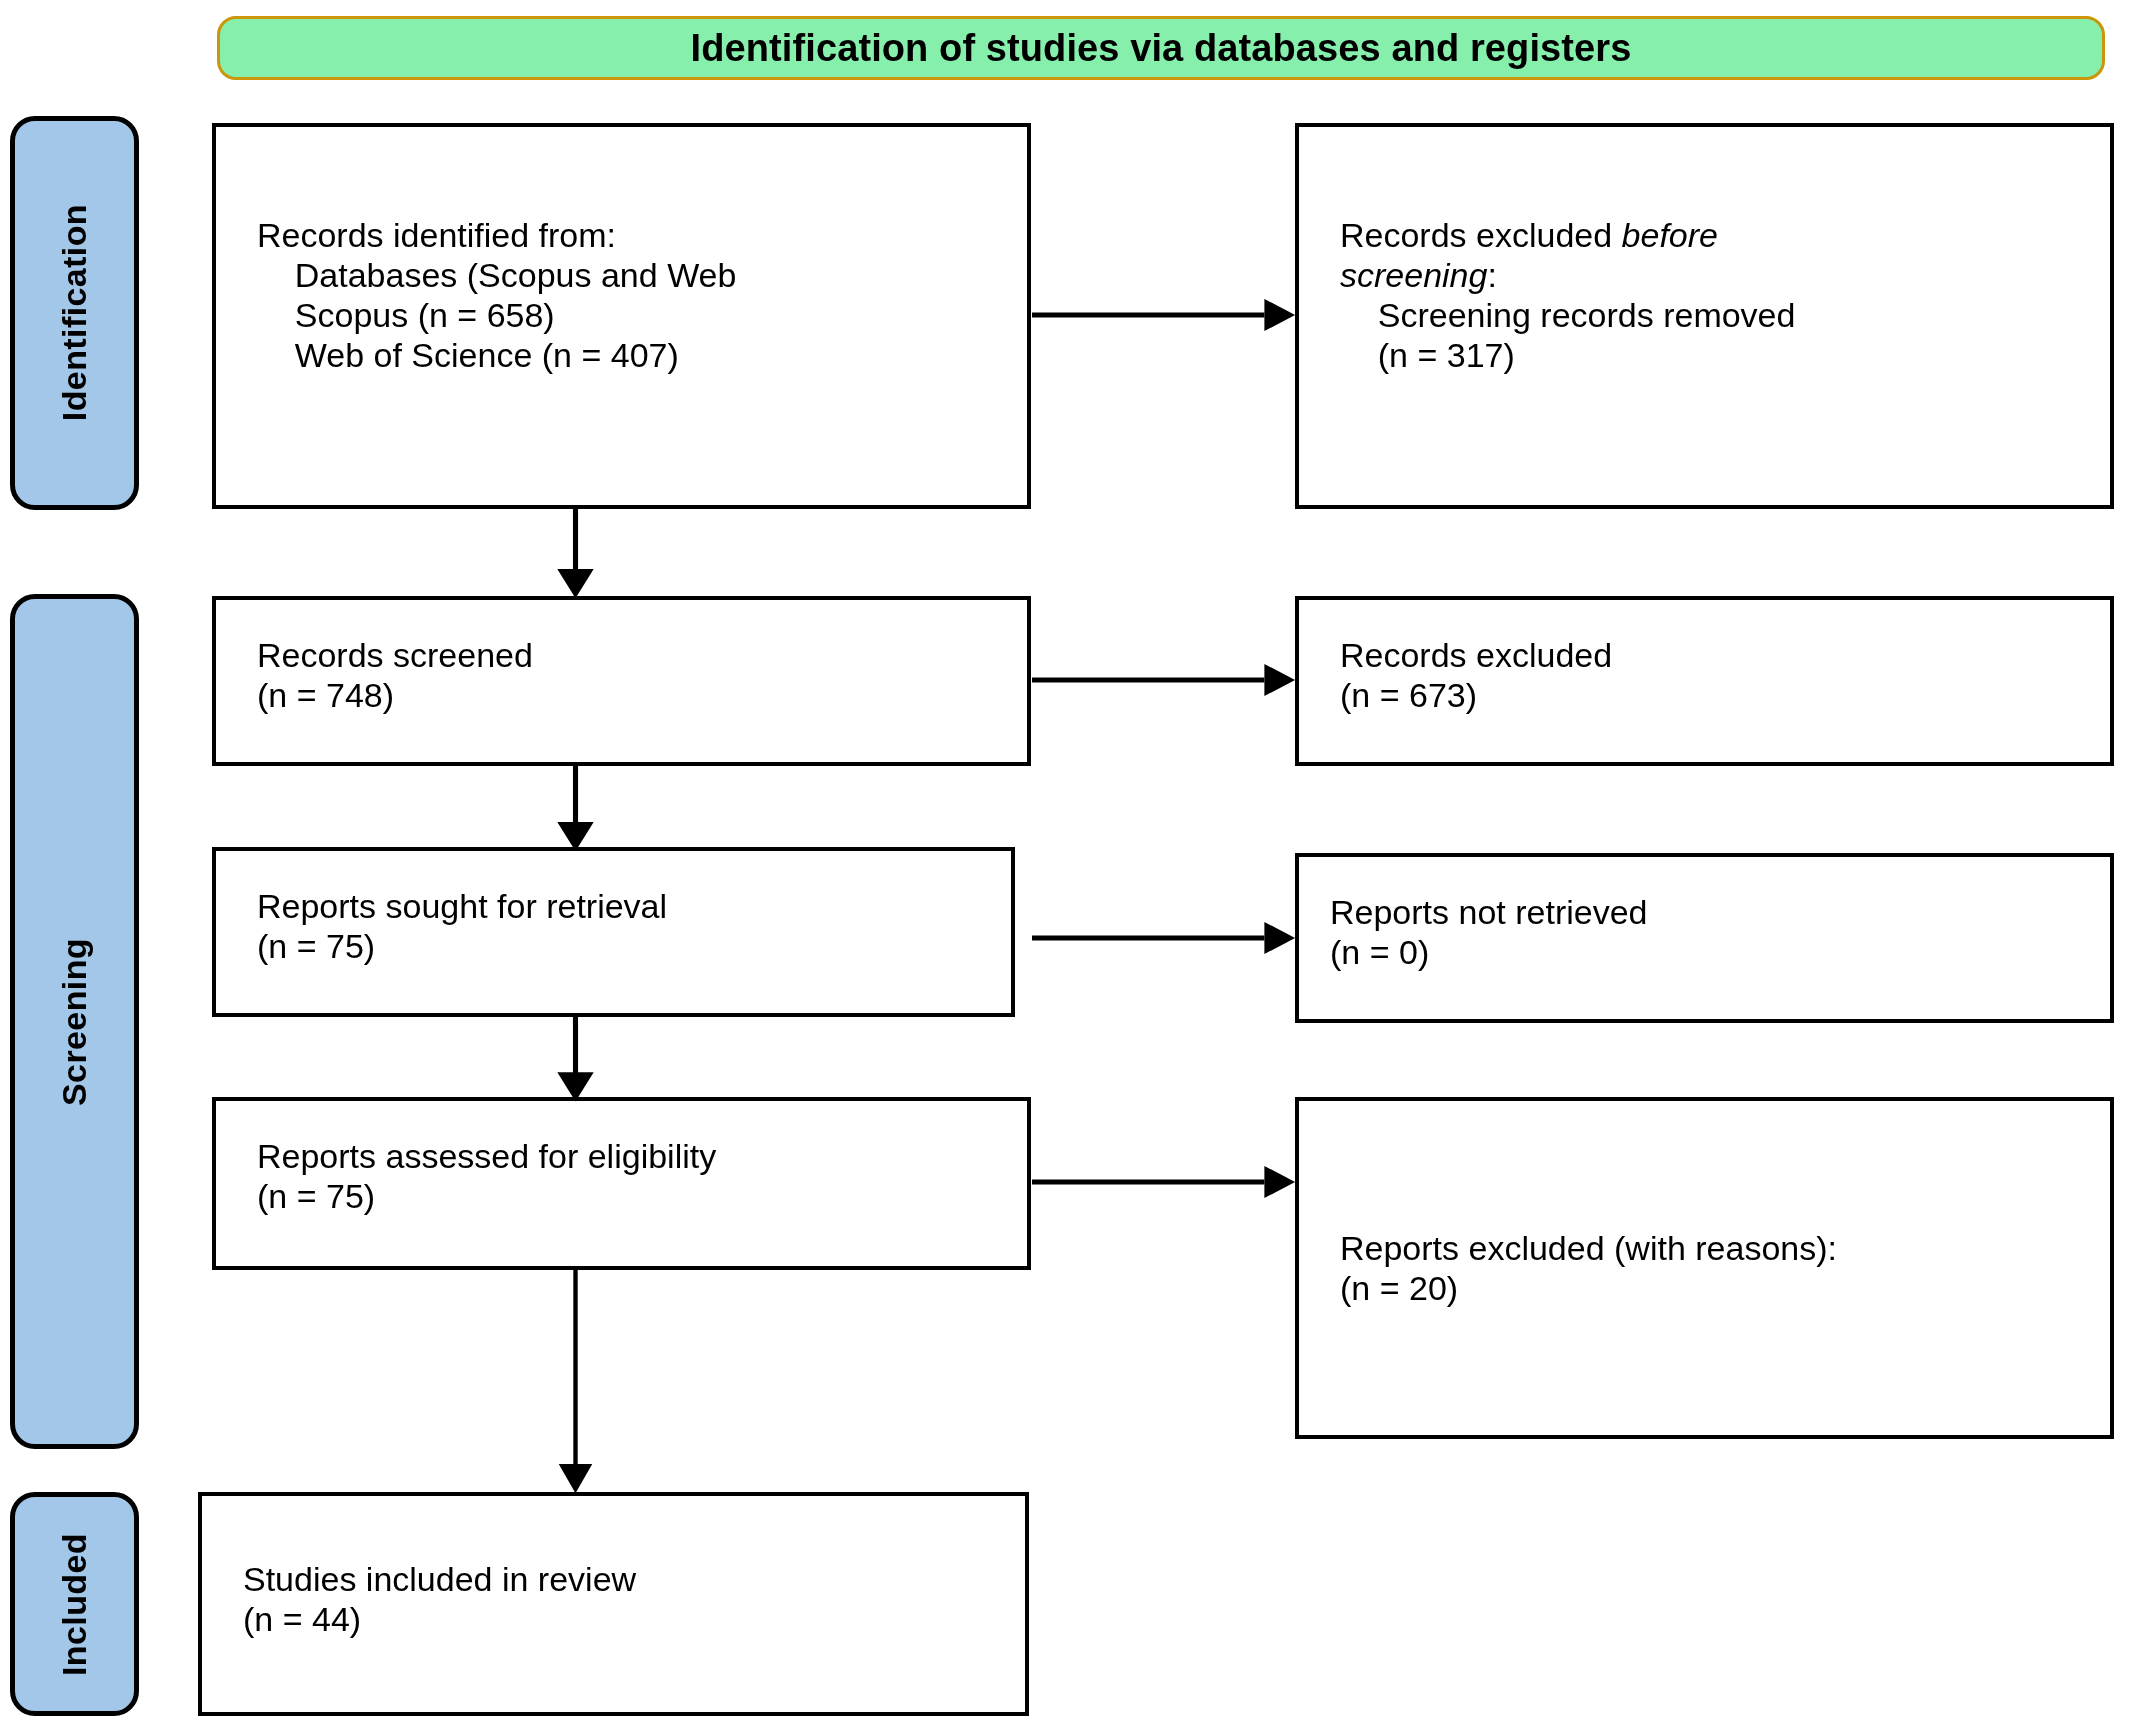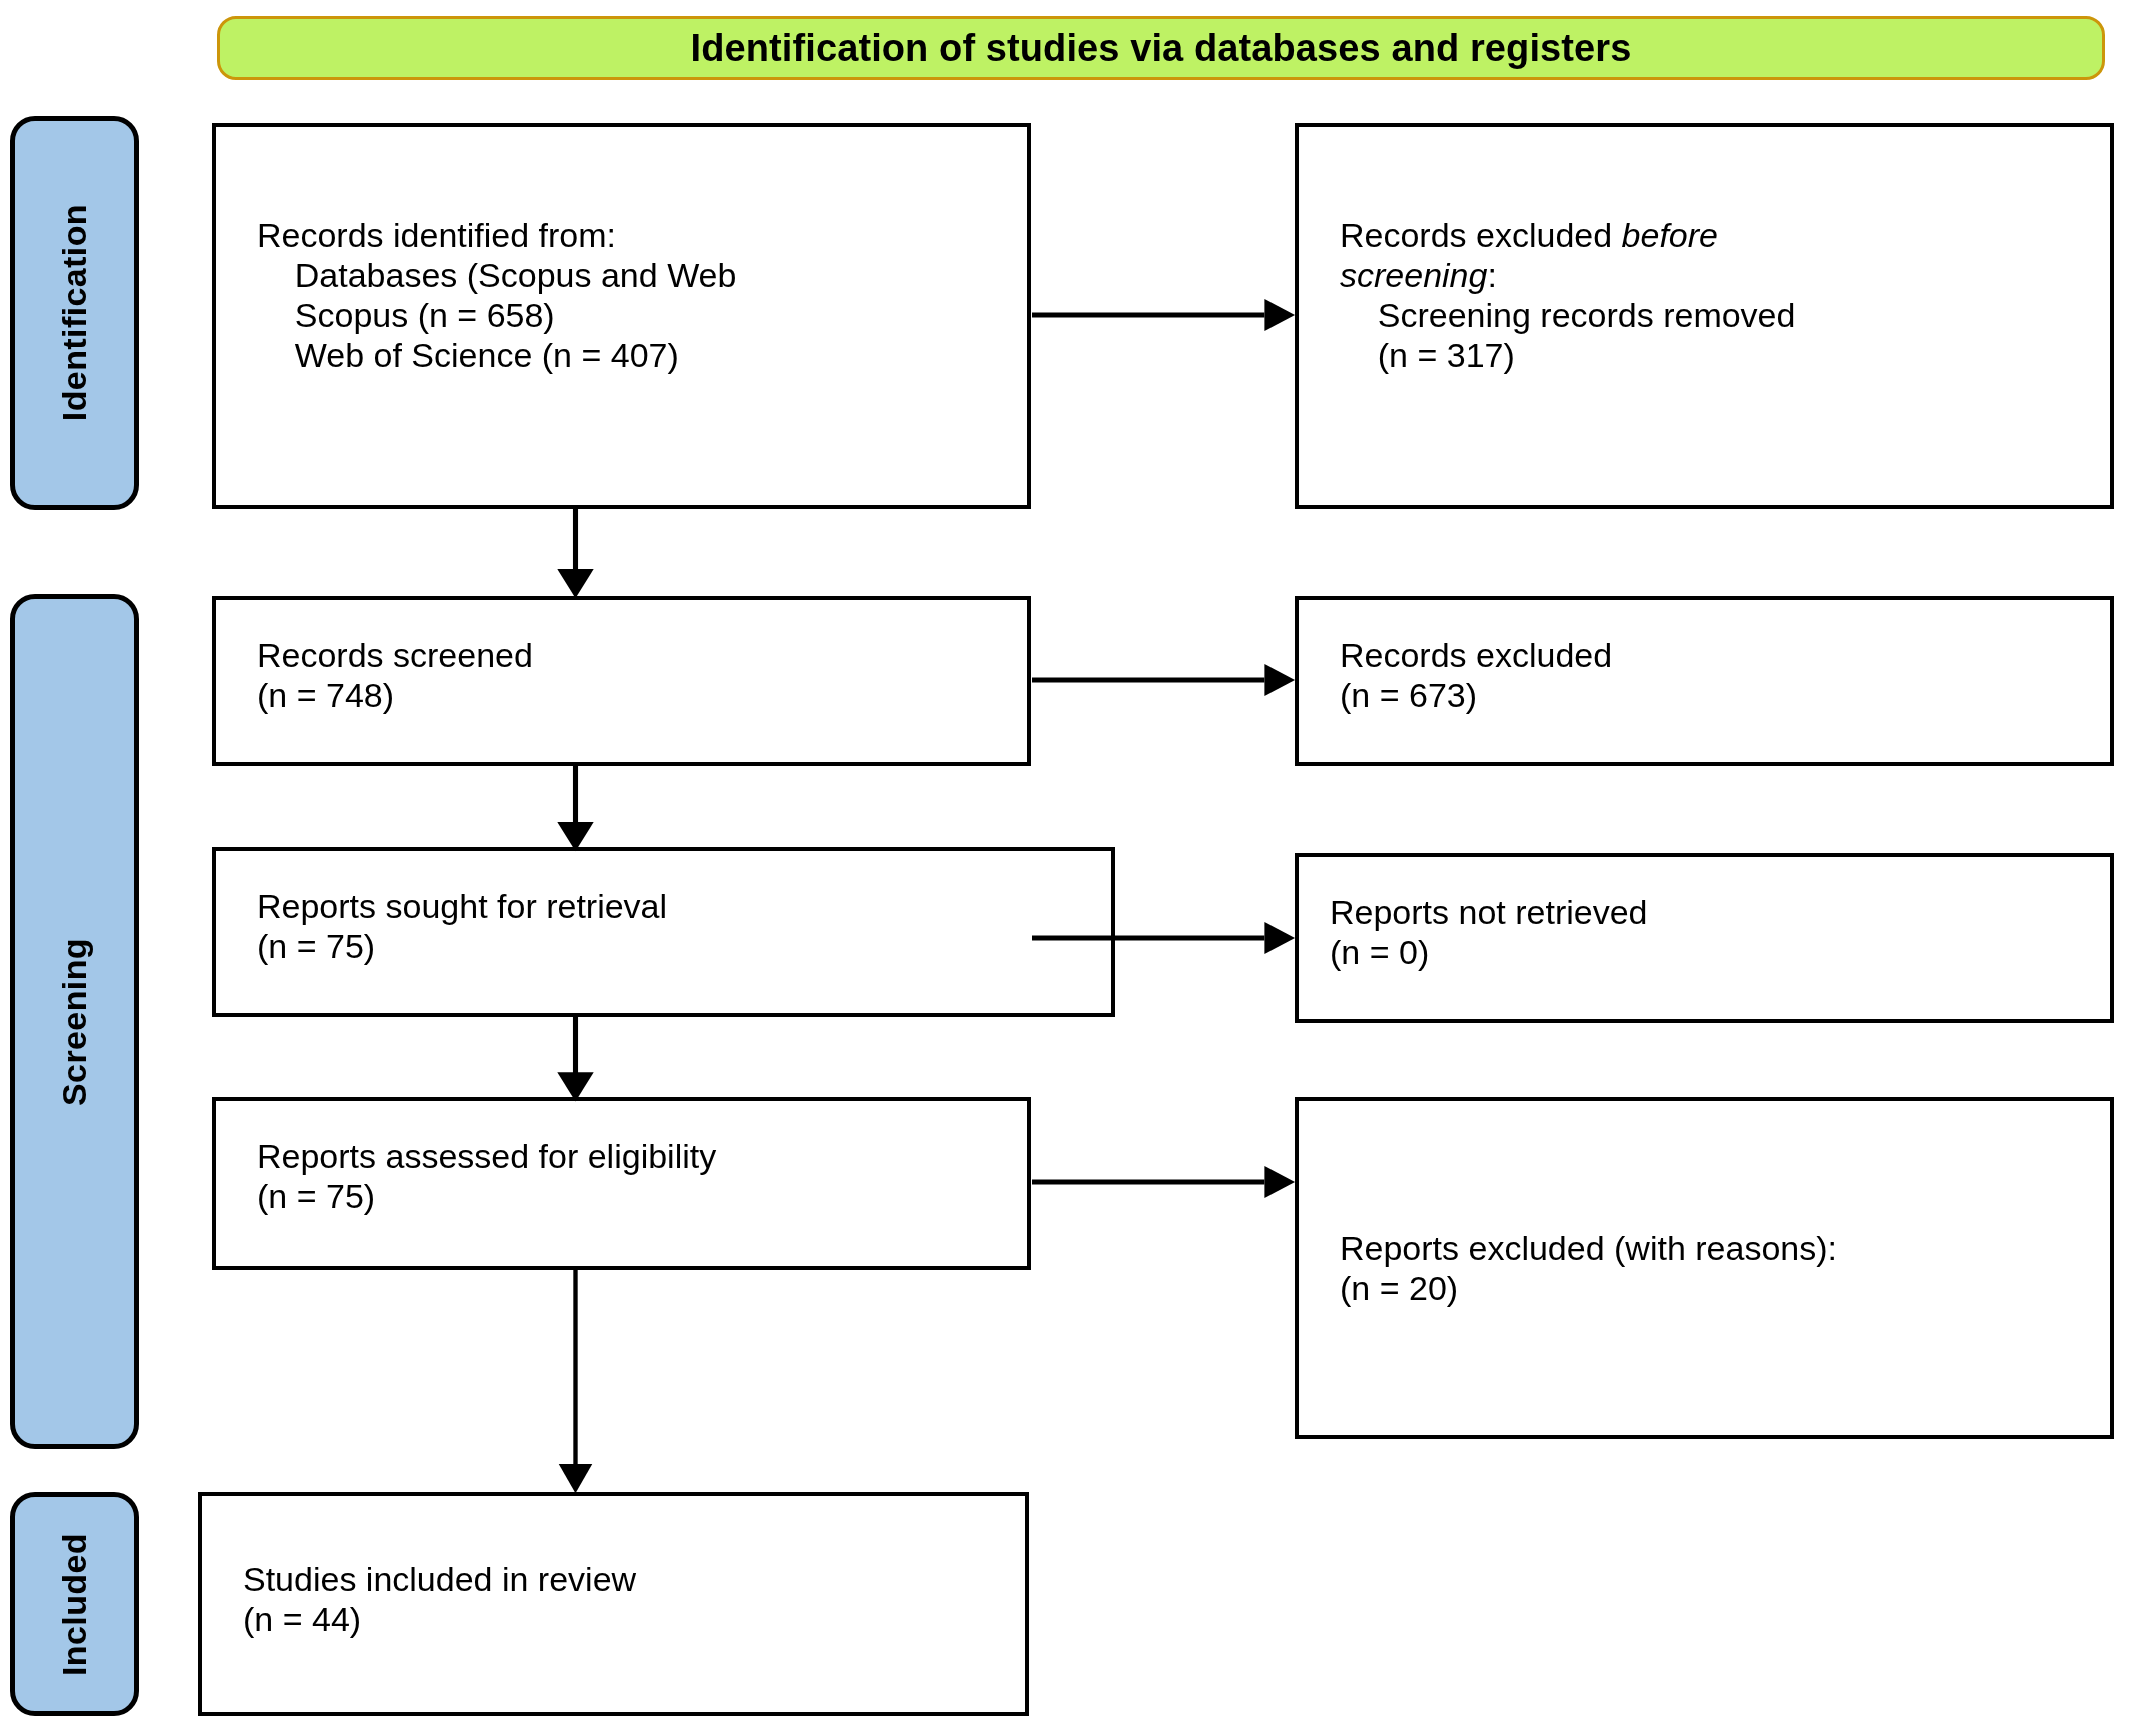--- a/index.html
+++ b/index.html
@@ -19,21 +19,21 @@
     overflow: hidden;
   }
 
   
   .header-banner {
     position: absolute;
     left: 217px;
     top: 16px;
     width: 1888px;
     height: 64px;
-    background: #bef264;
+    background: #86efac;
     border: 3.7px solid #CC960A;
     border-radius: 19px;
     box-sizing: border-box;
     display: flex;
     align-items: center;
     justify-content: center;
   }
   .header-banner-text {
     font-size: 38px;
     font-weight: bold;
@@ -89,21 +89,21 @@
 
   .box-removed        { left: 1295px; top: 123px; width: 819px; height: 386px; }
   .box-removed .pad   { position:absolute; left: 41px; top: 88px; right: 14.6px; }
 
   .box-screened       { left: 212px;  top: 596px;  width: 819px; height: 170px; }
   .box-screened .pad  { position:absolute; left: 41px; top: 35px; right: 7.3px; }
 
   .box-excluded       { left: 1295px; top: 596px; width: 819px; height: 170px; }
   .box-excluded .pad  { position:absolute; left: 41px; top: 35px; right: 15px; }
 
-  .box-sought         { left: 212px;  top: 847px; width: 903px; height: 170px; }
+  .box-sought         { left: 212px;  top: 847px; width: 803px; height: 170px; }
   .box-sought .pad    { position:absolute; left: 41px; top: 35px; right: 7.3px; }
 
   .box-notretrieved   { left: 1295px; top: 853px; width: 819px; height: 170px; }
   .box-notretrieved .pad { position:absolute; left: 31px; top: 35px; right: 7.3px; }
 
   .box-assessed       { left: 212px;  top: 1097px; width: 819px; height: 173px; }
   .box-assessed .pad  { position:absolute; left: 41px; top: 35px; right: 7.3px; }
 
   .box-excluded-reasons { left: 1295px; top: 1097px; width: 819px; height: 342px; }
   .box-excluded-reasons .pad { position:absolute; left: 41px; top: 0; right: 7.3px; bottom: 0;

